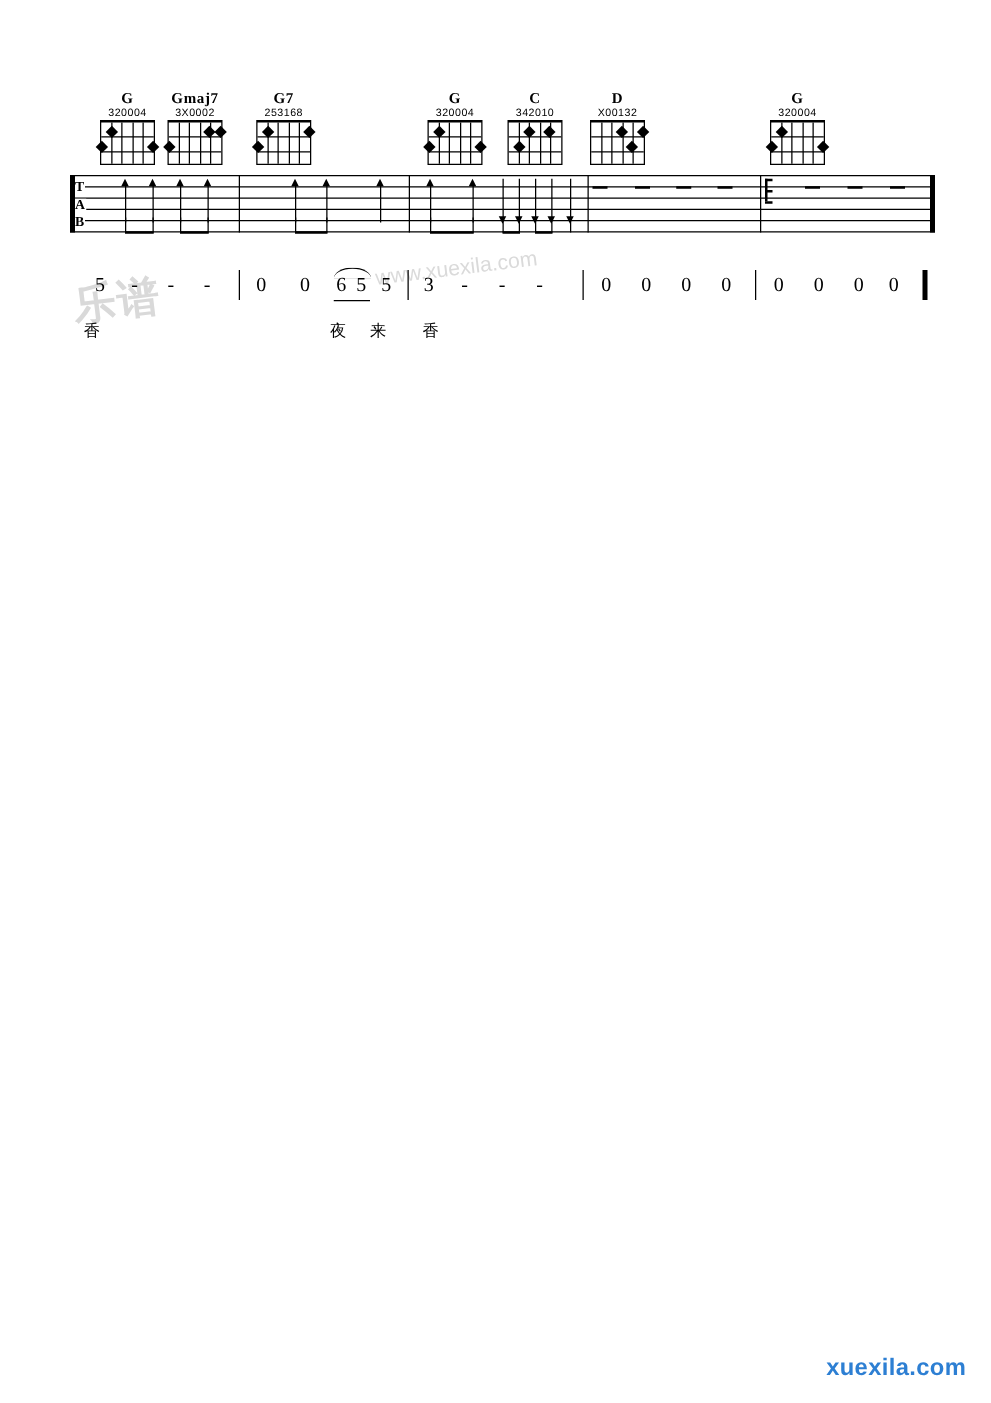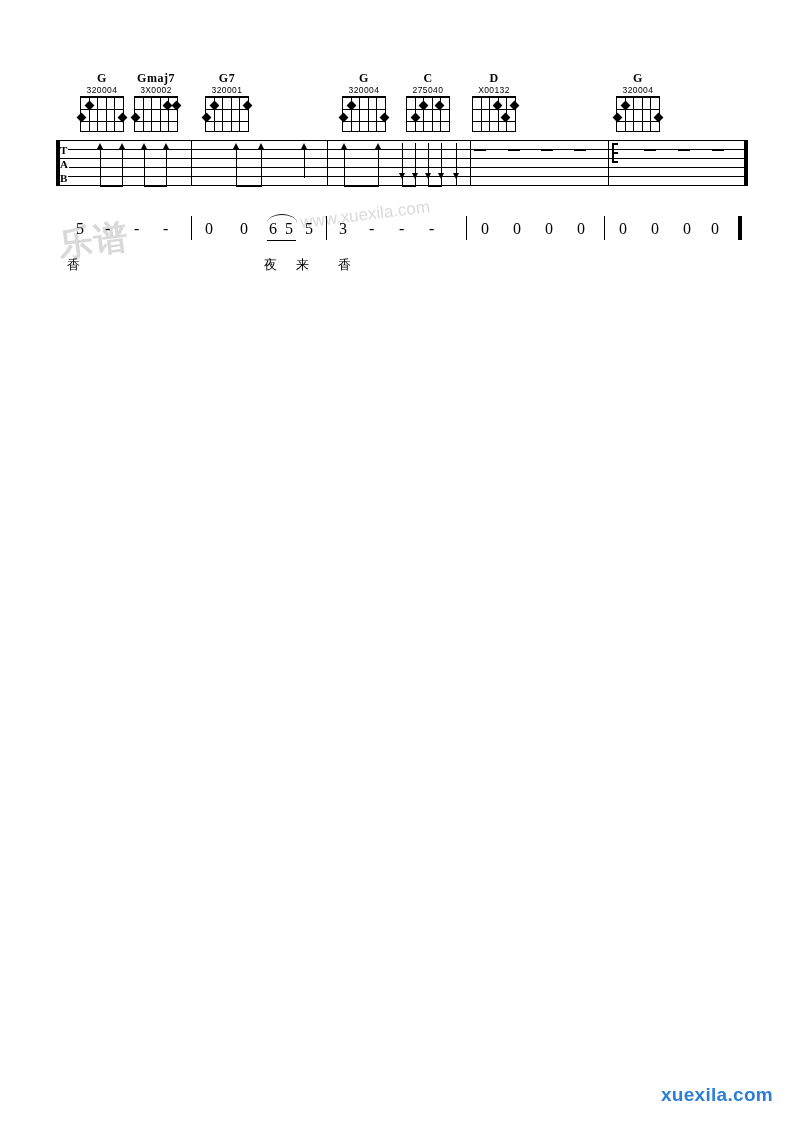--- a/index.html
+++ b/index.html
@@ -110,21 +110,21 @@
       <div class="h" style="top:11px;"></div>
         <div class="h" style="top:23px;"></div>
       <div class="dot" style="left:-3px;top:16px;"></div>
       <div class="dot" style="left:29px;top:4px;"></div>
       <div class="dot" style="left:38px;top:4px;"></div>
     </div>
   </div>
 
   <div class="chord" style="left:199px;top:72px;">
     <div class="cname">G7</div>
-    <div class="cnum">320001</div>
+    <div class="cnum">253168</div>
     <div class="grid">
       <div class="v" style="left:8px;"></div>
         <div class="v" style="left:16px;"></div>
       <div class="v" style="left:25px;"></div>
         <div class="v" style="left:33px;"></div>
       <div class="h" style="top:11px;"></div>
         <div class="h" style="top:23px;"></div>
       <div class="dot" style="left:-3px;top:16px;"></div>
       <div class="dot" style="left:5px;top:4px;"></div>
       <div class="dot" style="left:38px;top:4px;"></div>
@@ -142,21 +142,21 @@
       <div class="h" style="top:11px;"></div>
         <div class="h" style="top:23px;"></div>
       <div class="dot" style="left:-3px;top:16px;"></div>
       <div class="dot" style="left:5px;top:4px;"></div>
       <div class="dot" style="left:38px;top:16px;"></div>
     </div>
   </div>
 
   <div class="chord" style="left:400px;top:72px;">
     <div class="cname">C</div>
-    <div class="cnum">275040</div>
+    <div class="cnum">342010</div>
     <div class="grid">
       <div class="v" style="left:8px;"></div>
         <div class="v" style="left:16px;"></div>
       <div class="v" style="left:25px;"></div>
         <div class="v" style="left:33px;"></div>
       <div class="h" style="top:11px;"></div>
         <div class="h" style="top:23px;"></div>
       <div class="dot" style="left:5px;top:16px;"></div>
       <div class="dot" style="left:13px;top:4px;"></div>
       <div class="dot" style="left:29px;top:4px;"></div>

